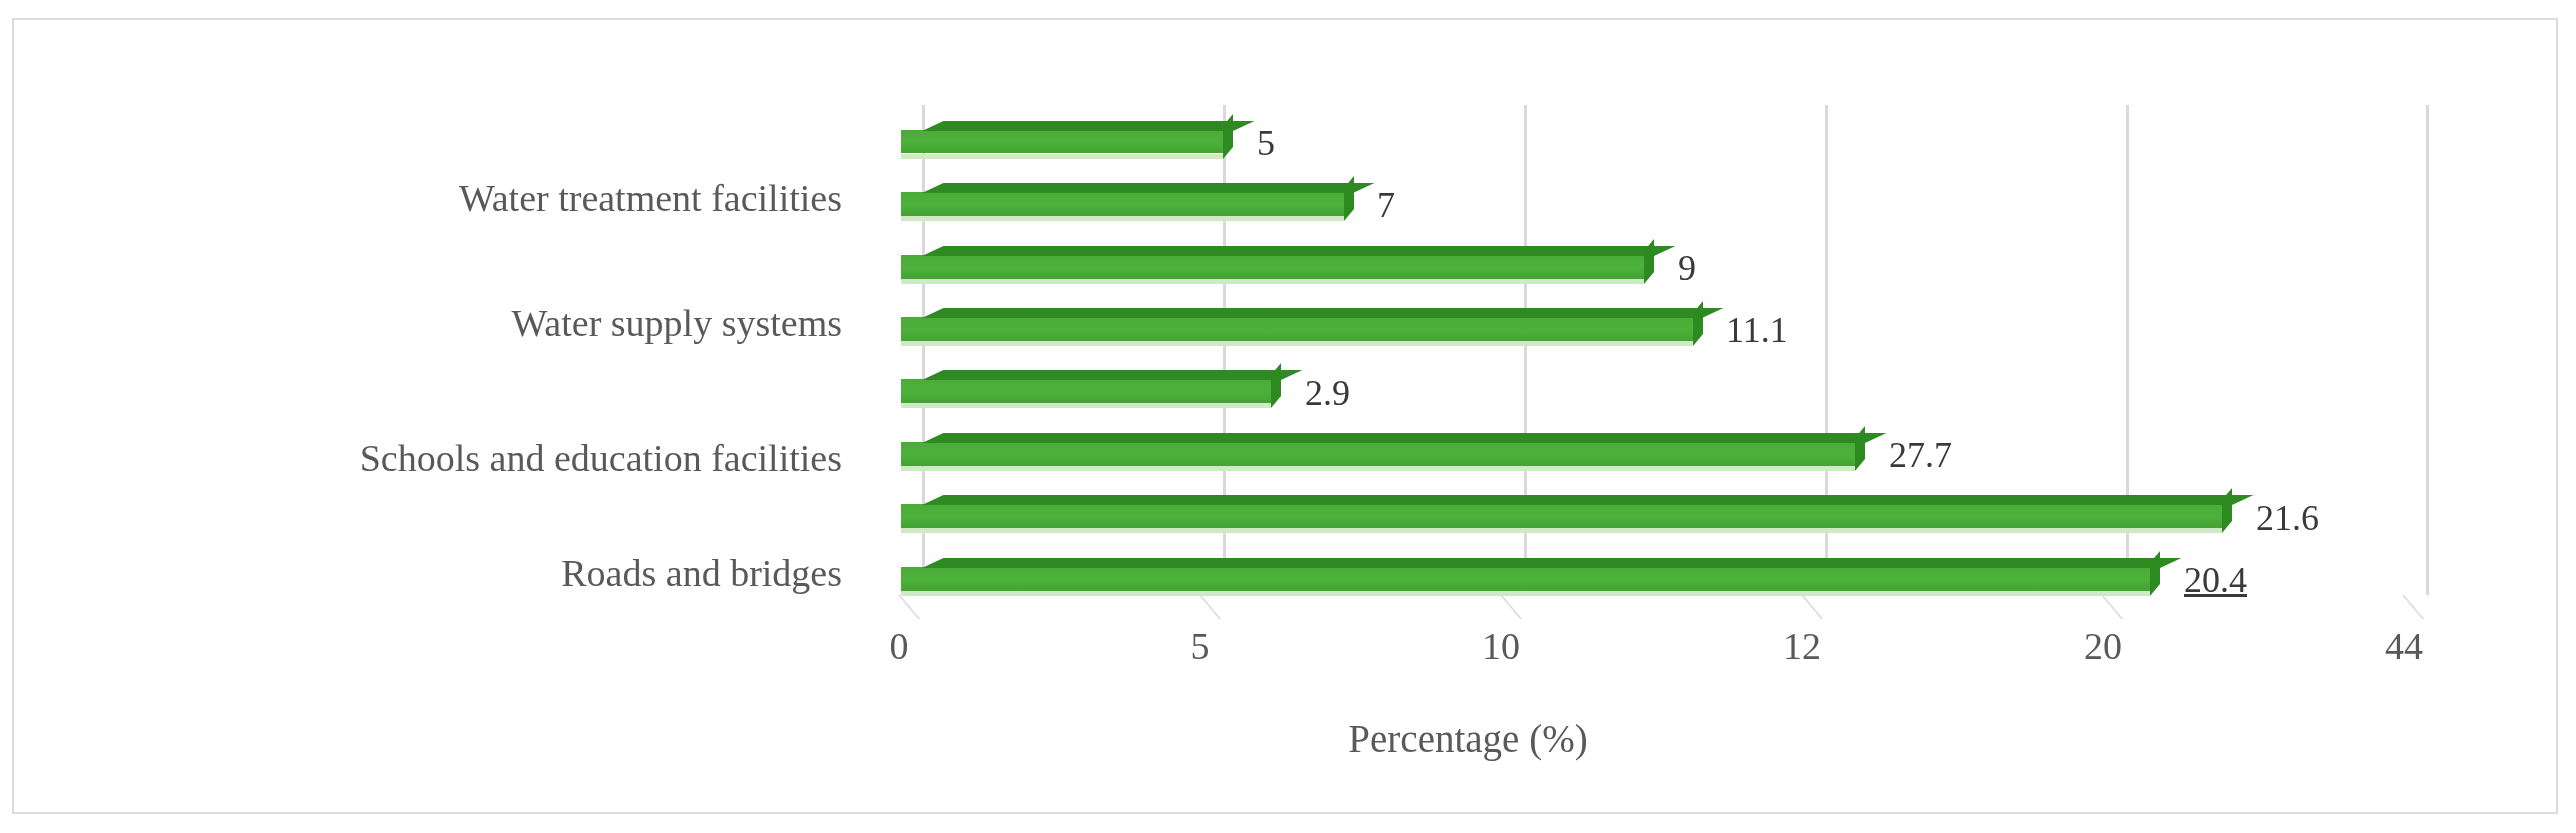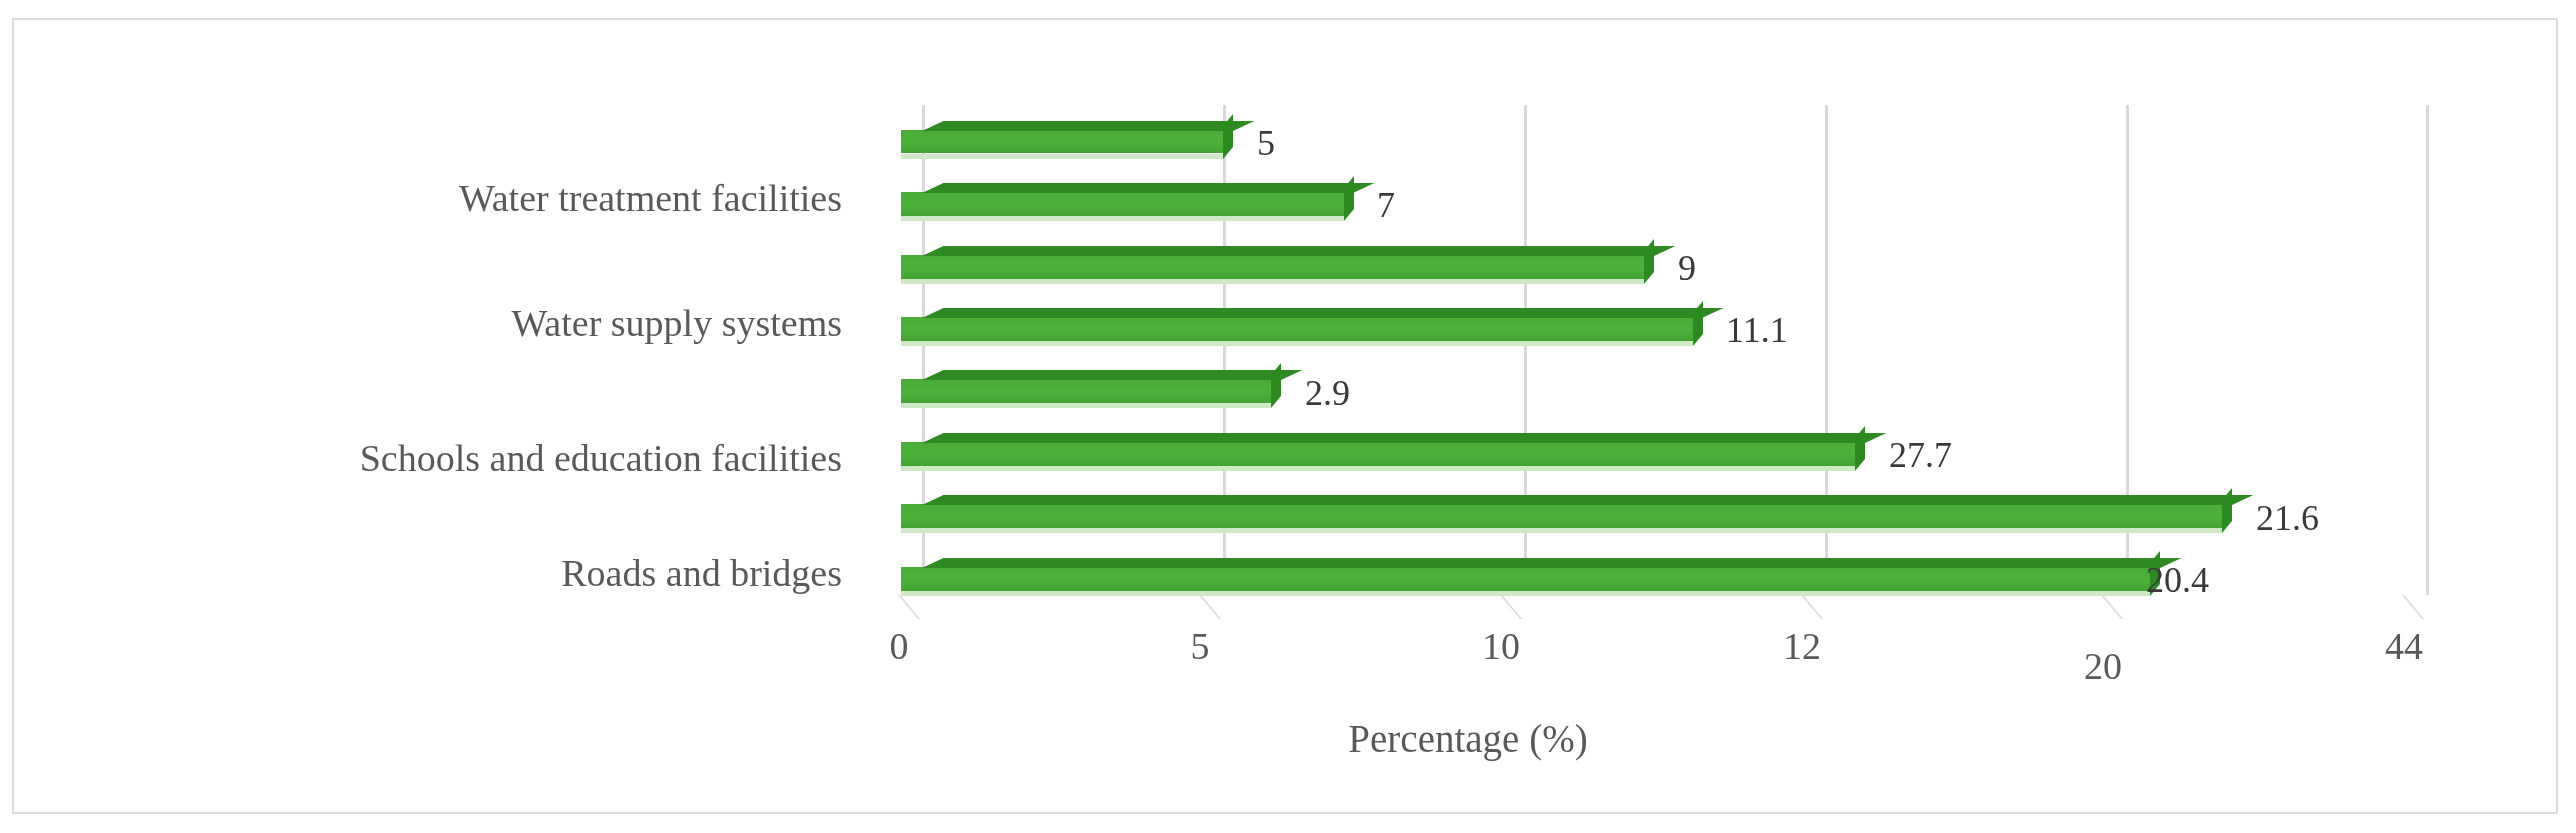--- a/index.html
+++ b/index.html
@@ -228,28 +228,28 @@
         </div>
       </div>
     <div id="data-labels">
         <div class="data-label" style="left: 335px; top: 20px;">5</div>
         <div class="data-label" style="left: 455px; top: 82px;">7</div>
         <div class="data-label" style="left: 756px; top: 145px;">9</div>
         <div class="data-label" style="left: 804px; top: 207px;">11.1</div>
         <div class="data-label" style="left: 383px; top: 270px;">2.9</div>
         <div class="data-label" style="left: 967px; top: 332px;">27.7</div>
         <div class="data-label" style="left: 1334px; top: 395px;">21.6</div>
-        <div class="data-label" style="left: 1224px; top: 457px;">20.4</div>
+        <div class="data-label" style="left: 1262px; top: 457px; text-decoration: underline;">20.4</div>
       </div>
     <div id="xticks">
         <div class="xtick-label" style="left: -23px; top: 522px;">0</div>
         <div class="xtick-label" style="left: 278px; top: 522px;">5</div>
         <div class="xtick-label" style="left: 579px; top: 522px;">10</div>
         <div class="xtick-label" style="left: 880px; top: 522px;">12</div>
-        <div class="xtick-label" style="left: 1181px; top: 542px;">20</div>
+        <div class="xtick-label" style="left: 1181px; top: 522px;">20</div>
         <div class="xtick-label" style="left: 1482px; top: 522px;">44</div>
       </div>
   </div>
 
   <div id="cat-labels">
       <div class="cat-label" style="top: 159px;">Water treatment facilities</div>
       <div class="cat-label" style="top: 284px;">Water supply systems</div>
       <div class="cat-label" style="top: 409px; margin-top: 10px;">Schools and education facilities</div>
       <div class="cat-label" style="top: 534px;">Roads and bridges</div>
     </div>

